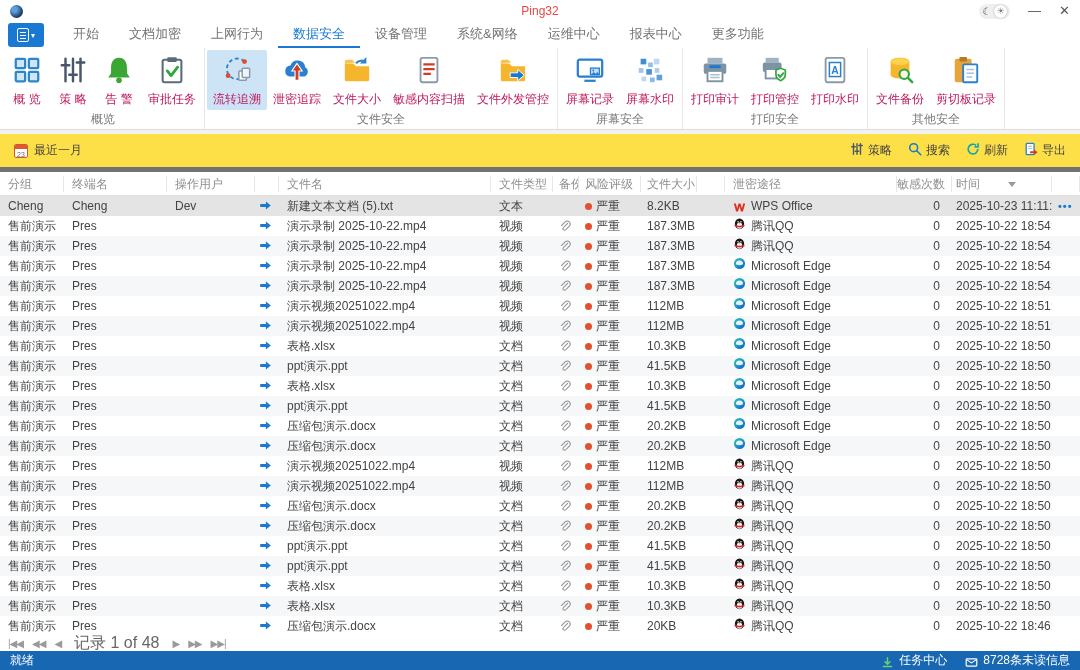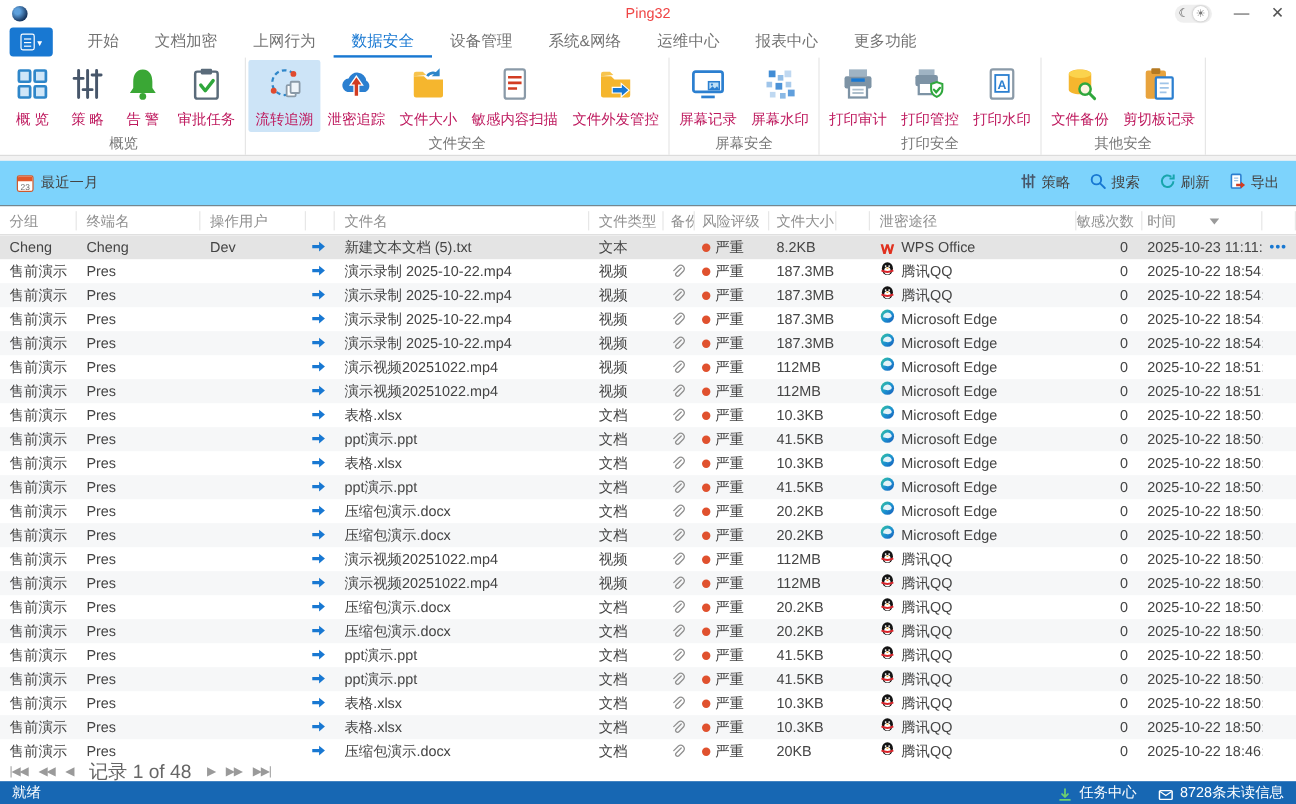--- a/index.html
+++ b/index.html
@@ -26,21 +26,21 @@
 .ribbon{height:82px;display:flex;background:#fff;border-bottom:1px solid #dcdcdc;padding:0 2px}
 .ribbon-group{display:flex;flex-direction:column;border-right:1px solid #e6e6e6;padding:2px 2px 0}
 .ribbon-btns{display:flex;flex:1}
 .ribbon-btn{display:flex;flex-direction:column;align-items:center;justify-content:flex-start;padding:5px 6px 2px;gap:3px;cursor:pointer;border-radius:2px;min-width:46px}
 .ribbon-btn.selected{background:#cde4f7}
 .ribbon-btn svg{width:30px;height:30px}
 .ribbon-btn .rlabel{font-size:12px;color:#be185d;white-space:nowrap}
 .ribbon-grouplabel{text-align:center;color:#777;font-size:12px;padding:1px 0 3px}
 .gapbar{height:4px;background:#f2f2f2}
 
-.filterbar{height:38px;display:flex;align-items:center;padding:0 14px;background:#7dd3fc;border-bottom:1px solid #737373}
+.filterbar{height:38px;display:flex;align-items:center;padding:0 14px;background:#fde047;border-bottom:5px solid #737373}
 .daterange{display:flex;align-items:center;gap:6px;cursor:pointer}
 .cal-icon{width:14px;height:14px;border:1px solid #cc5a2e;border-radius:2px;position:relative;display:inline-block;background:#fff}
 .cal-top{position:absolute;top:0;left:0;right:0;height:4px;background:#e2582a;border-radius:1px 1px 0 0}
 .cal-num{position:absolute;bottom:-1px;left:0;right:0;text-align:center;font-size:7px;color:#666}
 .fb-actions{margin-left:auto;display:flex;gap:16px}
 .fb-action{display:flex;align-items:flex-end;gap:4px;cursor:pointer;color:#444}
 .fb-action svg{width:14px;height:14px}
 
 .tbl-header{height:24px;display:flex;align-items:center;background:#fff;border-bottom:1px solid #e0e0e0;color:#8f8f8f}
 .tbl-header .cell{border-right:1px solid #e7e7e7;height:16px;line-height:16px;overflow:hidden;white-space:nowrap}

